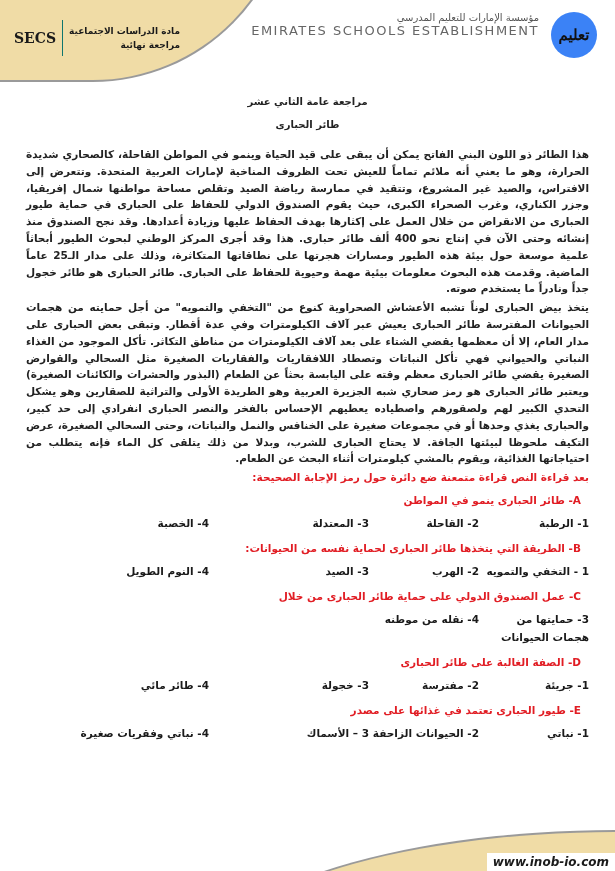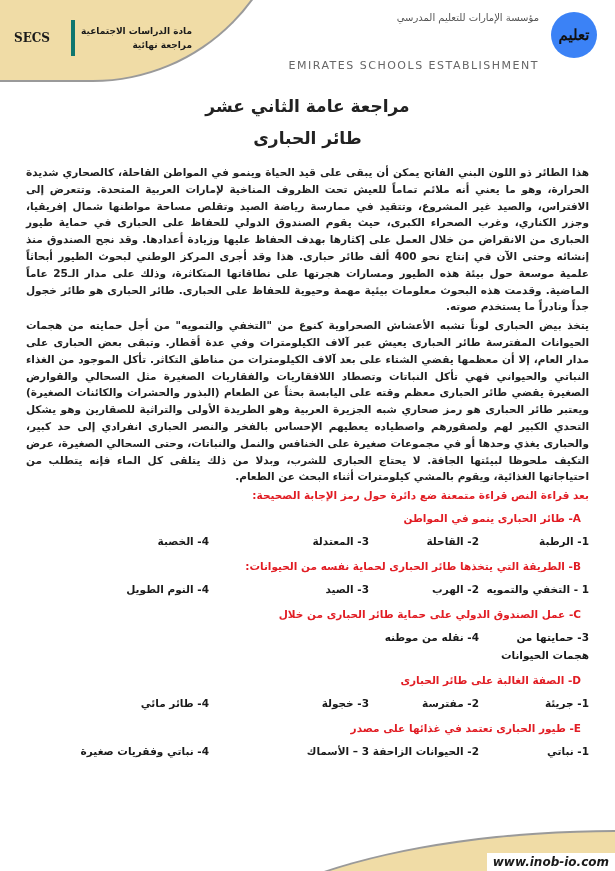--- a/index.html
+++ b/index.html
@@ -15,35 +15,35 @@
     border-bottom: 2px solid #9a9a9a; border-right: 2px solid #9a9a9a;
   }
   .swoosh-bottom {
     position: absolute; left: 200px; top: 830px; width: 520px; height: 140px;
     background: #f0dca6; border-radius: 80% 0 0 0 / 100% 0 0 0;
     border-top: 2px solid #9a9a9a; border-left: 2px solid #9a9a9a;
   }
   .header-left {
     position: absolute; left: 14px; top: 20px; display: flex; align-items: center;
   }
-  .secs { font-family: "DejaVu Serif", serif; font-weight: bold; font-size: 12px; padding-right: 21px; border-right: 4px solid #0f766e; line-height: 36px; }
+  .secs { font-family: "DejaVu Serif", serif; font-weight: bold; font-size: 14px; padding-right: 6px; border-right: 1px solid #0f766e; line-height: 36px; }
   .subject { direction: rtl; font-size: 9px; line-height: 14px; padding-left: 6px; font-weight: bold; text-align: right; }
   .header-right {
     position: absolute; right: 18px; top: 12px; display: flex; align-items: flex-start;
   }
   .est { text-align: right; margin-right: 12px; }
   .est-ar { direction: rtl; font-size: 10px; color: #555; }
-  .est-en { font-size: 11px; letter-spacing: 1.5px; color: #666; margin-top: 36px; }
+  .est-en { font-size: 13px; letter-spacing: 1.5px; color: #666; }
   .logo {
     width: 46px; height: 46px; border-radius: 50%; background: #3b82f6;
     display: flex; align-items: center; justify-content: center;
     font-family: "DejaVu Serif", serif; font-size: 15px; font-weight: bold; color: #111;
   }
   .content { position: absolute; left: 22px; right: 22px; top: 96px; direction: rtl; }
-  .title1, .title2 { text-align: center; font-weight: bold; font-size: 17px; color: #222; }
+  .title1, .title2 { text-align: center; font-weight: bold; font-size: 10px; color: #222; }
   .title1 { margin-bottom: 12px; }
   .title2 { margin-bottom: 16px; }
   .para { font-size: 10.5px; line-height: 16.8px; text-align: justify; margin: 0 4px; font-weight: bold; color: #222; }
   .instr { color: #e11d24; font-size: 10.5px; font-weight: bold; margin: 2px 4px 4px; line-height: 17px; }
   .q { color: #e11d24; font-size: 10.5px; font-weight: bold; margin: 0 12px; line-height: 20px; }
   .opts { display: flex; font-size: 10.5px; font-weight: bold; margin: 4px 4px 6px; line-height: 18px; }
   .opts span { display: block; }
   .opts span:nth-child(1) { width: 110px; }
   .opts span:nth-child(2) { width: 110px; }
   .opts span:nth-child(3) { width: 160px; }

